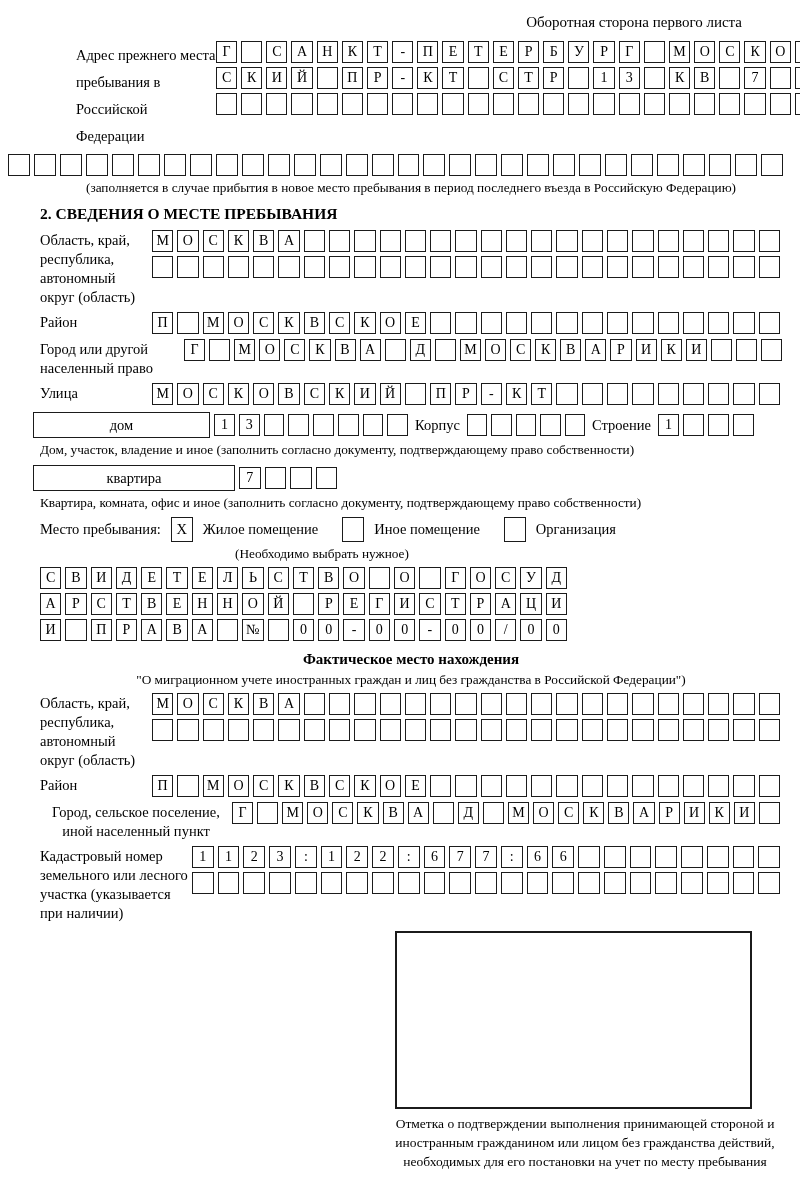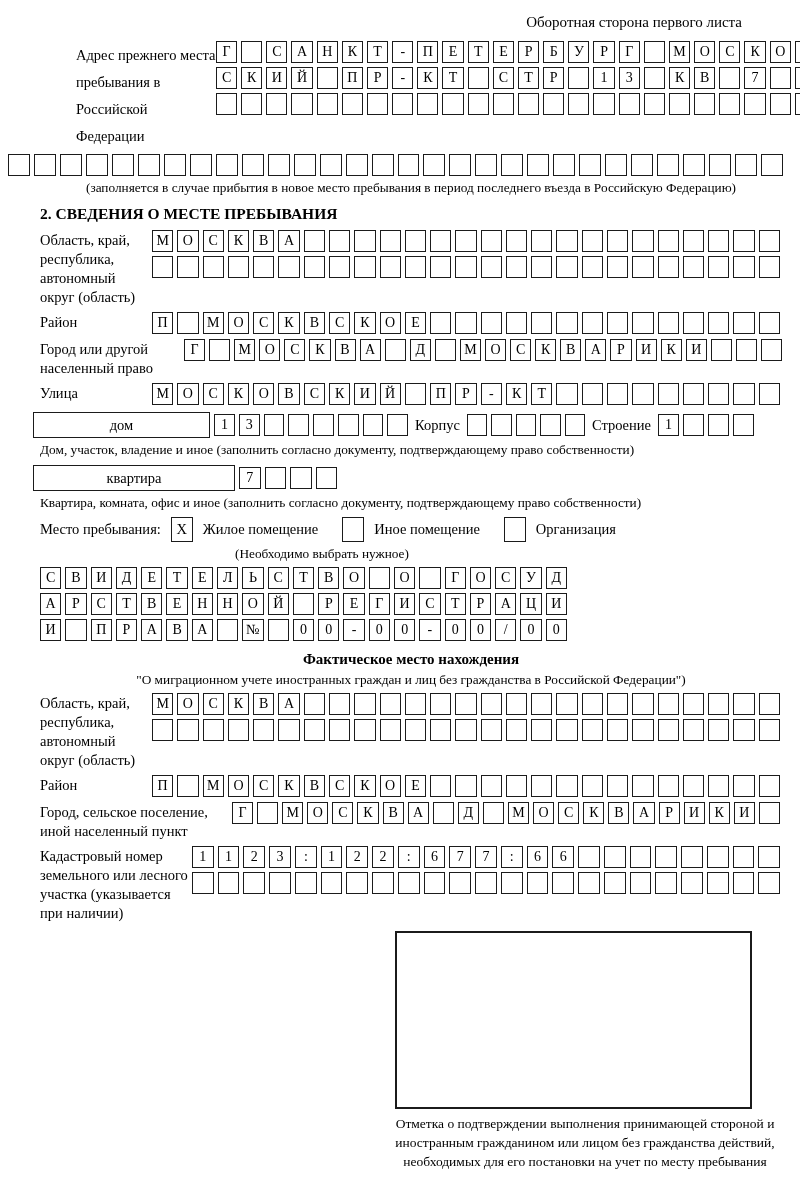--- a/index.html
+++ b/index.html
@@ -26,21 +26,21 @@
   .w628 { width: 628px; } .w598 { width: 598px; }
   .w527 { width: 527px; } .w548 { width: 548px; }
   .w588 { width: 588px; } .w194 { width: 194px; }
   .w118 { width: 118px; } .w96  { width: 96px;  }
   .w98  { width: 98px;  }
 
   .field { display: flex; margin-top: 5px; }
   .flabel { font-size: 14.5px; line-height: 19px; flex: 0 0 auto; padding-top: 1px; }
   .lw140 { width: 140px; } .lw112 { width: 112px; }
   .lw144 { width: 144px; } .lw215 { width: 215px; }
-  .lw192 { width: 192px; } .lw152 { width: 152px; }
+  .lw192 { width: 192px; text-align: center; } .lw152 { width: 152px; }
 
   .prev-block { display: flex; margin-top: 10px; }
   .prev-block .flabel { line-height: 27px; margin-left: 36px; }
   .fullrow { margin-left: -32px; margin-top: 4px; }
 
   .center-note { text-align: center; font-size: 13.3px; margin-top: 4px; }
   .sec-title { font-weight: bold; font-size: 15.5px; margin: 9px 0 7px; }
 
   .named-box {
     border: 1.5px solid #1b1b1b; height: 26px;

